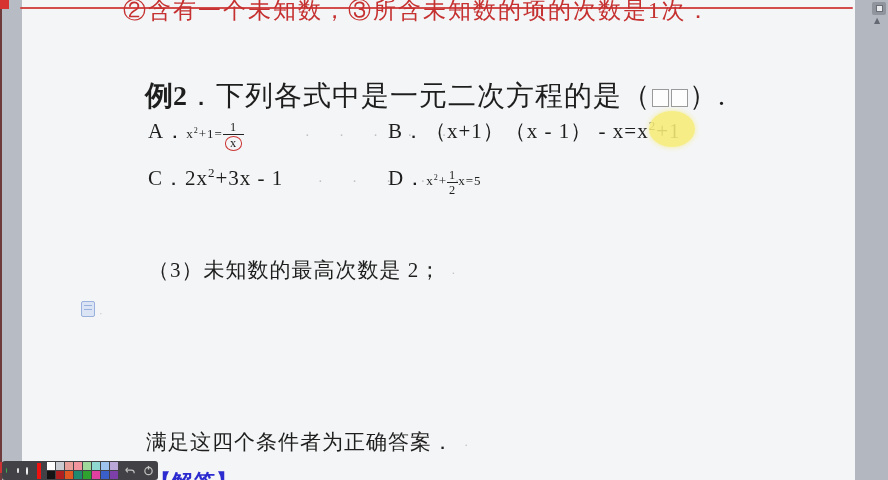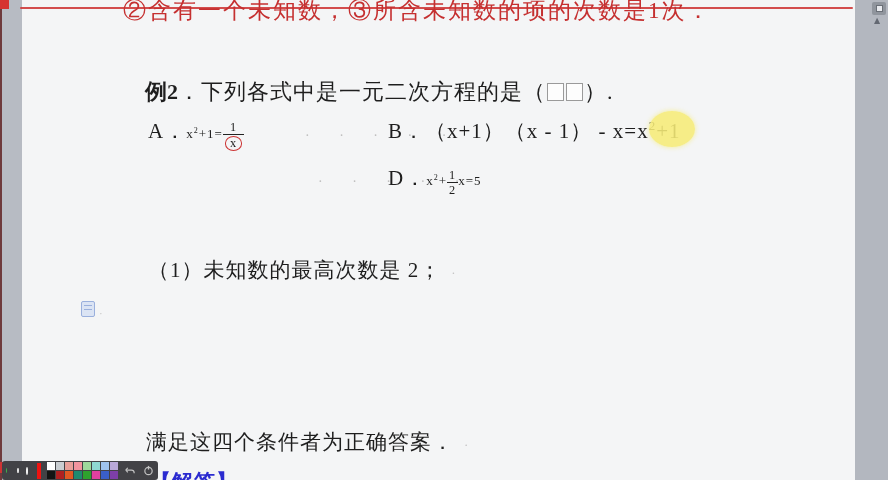--- a/index.html
+++ b/index.html
@@ -15,21 +15,21 @@
   
   .scroll-btn{left:872px;top:2px;width:14px;height:13px;background:#90959d;border-radius:2px;
               display:flex;align-items:center;justify-content:center;cursor:pointer;}
   .scroll-btn .glyph{width:7px;height:7px;background:#e8eaee;border:1px solid #6a6f77;box-sizing:border-box;}
   .scroll-up{left:874px;top:16px;font-size:8px;color:#636872;font-family:"DejaVu Sans",sans-serif;cursor:pointer;}
   
   .red-line{left:20px;top:7px;width:833px;height:2px;background:#cf3b3b;opacity:.9;border-radius:2px;}
   
   .doc-line{white-space:nowrap;font-size:21px;letter-spacing:1px;}
   .top-red{left:123px;top:-5px;font-size:23px;color:#c53030;letter-spacing:2px;}
-  .example{left:145px;top:77px;font-size:22px;}
+  .example{left:145px;top:77px;font-size:28px;}
   .example b{letter-spacing:0;}
   .blank-box{display:inline-block;width:15px;height:16px;border:1px solid #9a9a9a;background:#fdfdfd;
              vertical-align:-2px;margin:0 1px;}
   .row-ab{left:148px;top:117px;}
   .row-cd{left:148px;top:164px;}
   .opt-b{left:388px;top:117px;}
   .opt-d{left:388px;top:164px;}
   .math-sm{font-size:13px;}
   sup{font-size:.62em;}
   .frac{display:inline-block;text-align:center;vertical-align:-0.75em;line-height:1.05;font-size:.95em;}
@@ -97,29 +97,32 @@
   </div>
 
   <div class="abs dots dots-ab">·     ·     ·     ·     ·</div>
 
   <div class="abs doc-line opt-b">
     <span>B．</span><span>（x+1）（x - 1） - x=x</span><sup>2</sup><span>+1</span>
   </div>
 
   <div class="abs hl-yellow"></div>
 
+  <div class="abs doc-line row-cd">
+    <span>C．</span><span>2x</span><sup>2</sup><span>+3x - 1</span>
+  </div>
 
   <div class="abs dots dots-cd">·     ·     ·     ·     ·</div>
 
   <div class="abs doc-line opt-d">
     <span>D．</span><span class="math-sm"><span>x</span><sup>2</sup><span>+</span><span class="frac"><span class="num">1</span><span class="den">2</span></span><span>x=5</span></span>
   </div>
 
 
-  <div class="abs doc-line cond1"><span>（1）未知数的最高次数是 2；</span><span class="pmark">·</span></div>
+  <div class="abs doc-line cond1"><span>（3）未知数的最高次数是 2；</span><span class="pmark">·</span></div>
   <div class="abs doc-line cond5"><span>满足这四个条件者为正确答案．</span><span class="pmark">·</span></div>
 
   <div class="abs bottom-tag">【解答】</div>
 
   <div class="abs page-ico">
       <i></i>
       <i></i>
     </div>
   <div class="abs page-ico-dot">·</div>
 

